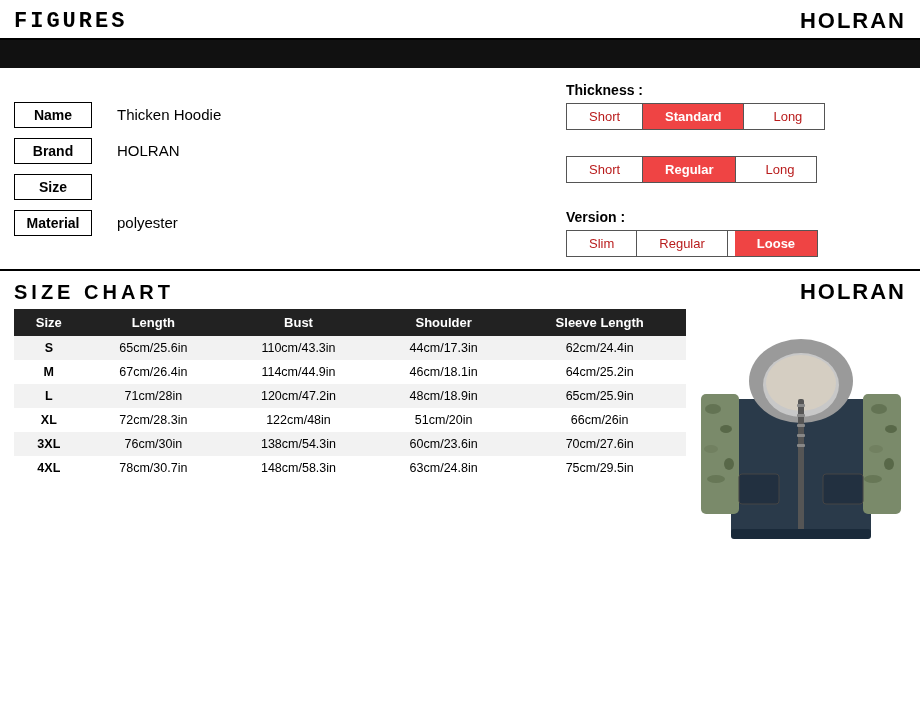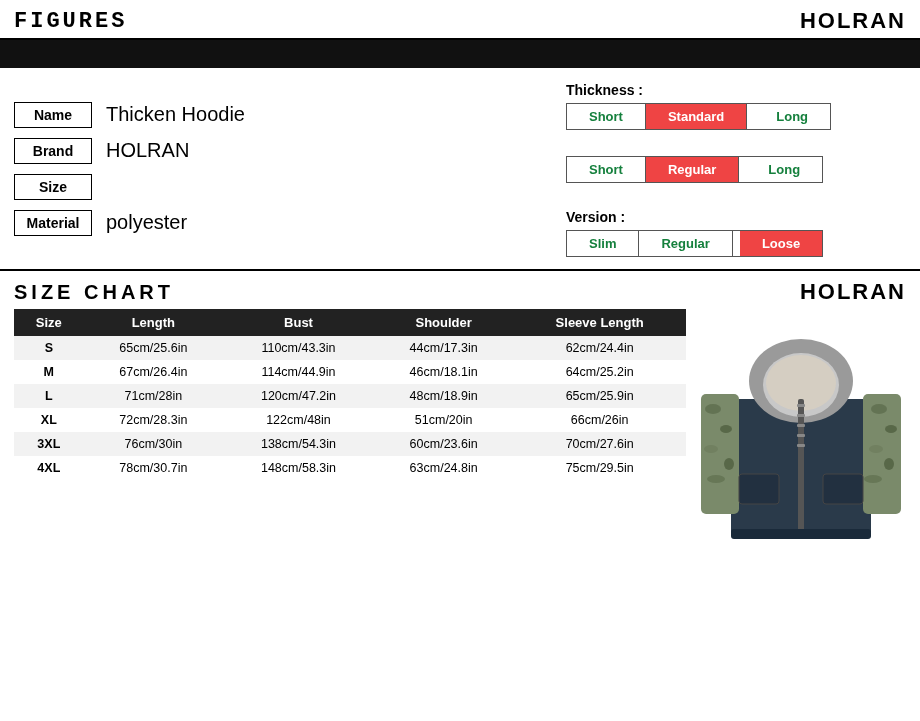--- a/index.html
+++ b/index.html
@@ -58,22 +58,23 @@
     .field-label {
       border: 1.5px solid #000;
       padding: 4px 10px;
       min-width: 78px;
       text-align: center;
       font-weight: 600;
       font-size: 14px;
     }
 
     .field-value {
-      font-size: 20px;
+      font-size: 15px;
       font-weight: 400;
+      margin-left: 11px;
     }
 
     .figures-right {
       flex: 0 0 340px;
       display: flex;
       flex-direction: column;
       gap: 24px;
       padding-top: 4px;
     }
 
@@ -90,23 +91,23 @@
     .option-buttons {
       display: flex;
       border: 1.5px solid #555;
       overflow: hidden;
       width: fit-content;
     }
 
     .opt-btn {
       padding: 5px 22px;
       font-size: 13px;
-      font-weight: 700;
+      font-weight: 400;
       background: #fff;
-      color: #15803d;
+      color: #b91c1c;
       border: none;
       border-right: 1px solid #555;
       cursor: pointer;
     }
     .opt-btn:last-child {
       border-right: none;
       margin-left: 7px;
     }
     .opt-btn.active {
       background: #ef4444;

